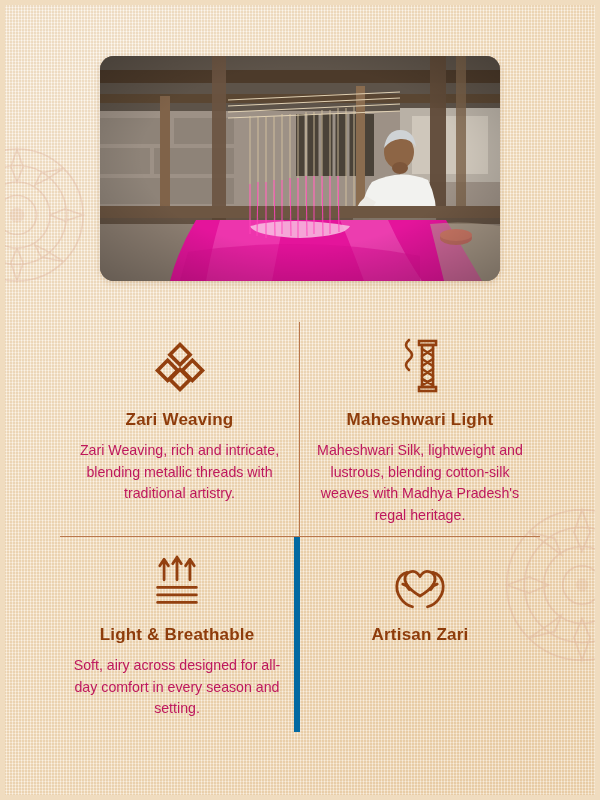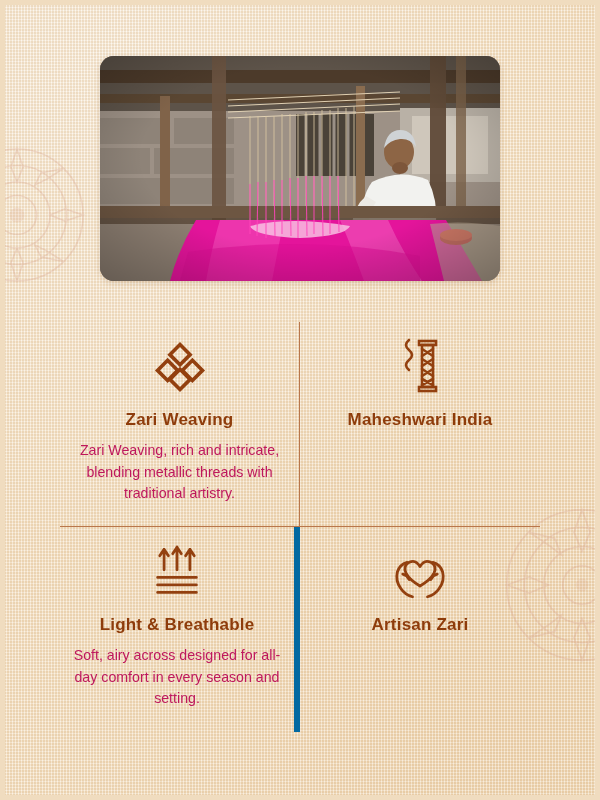--- a/index.html
+++ b/index.html
@@ -276,21 +276,22 @@
     <div class="cell tr">
       <div class="icon">
         <svg width="46" height="60" viewBox="0 0 40 60" fill="none" stroke="currentColor" stroke-width="2.6" stroke-linecap="round">
           <path d="M9 3 q-6 5 0 10 q6 5 0 10 q-6 5 0 10"></path>
           <rect x="19" y="4" width="17" height="4"></rect>
           <rect x="19" y="50" width="17" height="4"></rect>
           <rect x="22" y="8" width="11" height="42"></rect>
           <path d="M22 12 l11 7 M33 12 l-11 7 M22 22 l11 7 M33 22 l-11 7 M22 32 l11 7 M33 32 l-11 7 M22 42 l11 6 M33 42 l-11 6"></path>
         </svg>
       </div>
-      <div class="title">Maheshwari India</div>
+      <div class="title">Maheshwari Light</div>
+      <div class="desc">Maheshwari Silk, lightweight and lustrous, blending cotton-silk weaves with Madhya Pradesh's regal heritage.</div>
     </div>
 
     <div class="cell bl">
       <div class="icon">
         <svg width="52" height="56" viewBox="0 0 48 52" fill="none" stroke="currentColor" stroke-width="2.6" stroke-linecap="round">
           <path d="M12 24 L12 5 M12 5 L8 11 M12 5 L16 11"></path>
           <path d="M24 24 L24 3 M24 3 L20 9 M24 3 L28 9"></path>
           <path d="M36 24 L36 5 M36 5 L32 11 M36 5 L40 11"></path>
           <path d="M6 31 H42 M6 38 H42 M6 45 H42"></path>
         </svg>

